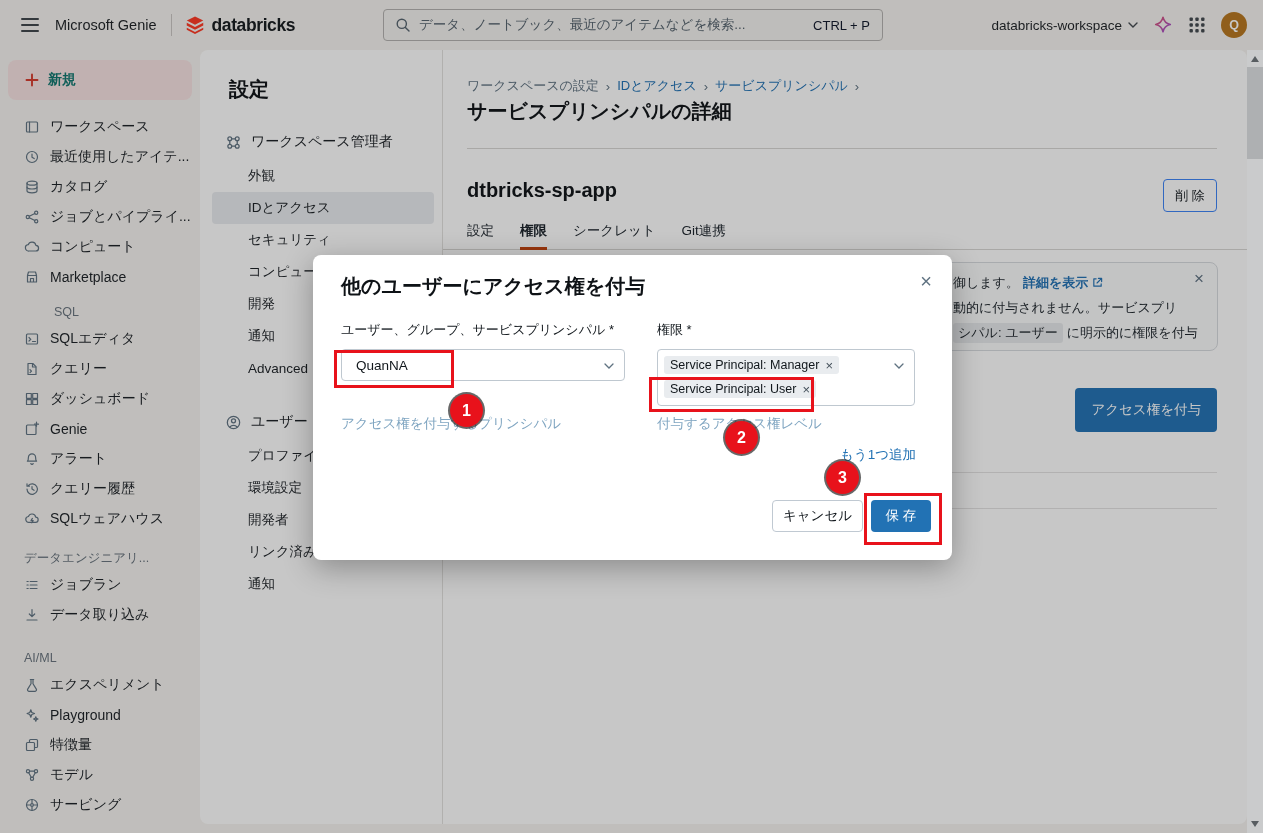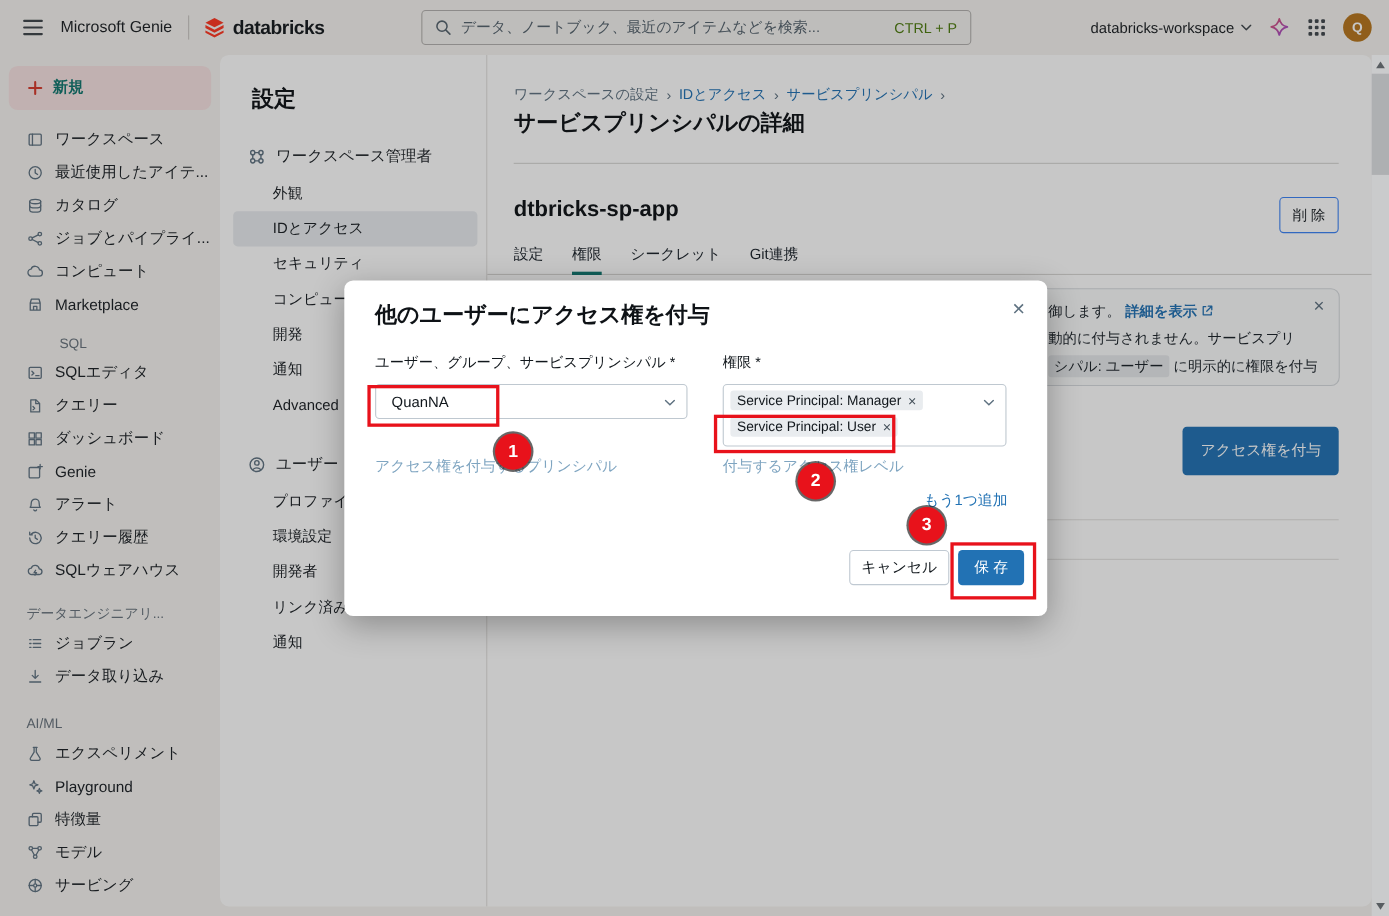--- a/index.html
+++ b/index.html
@@ -10,21 +10,21 @@
   .topbar{position:absolute;left:0;top:0;right:0;height:50px;display:flex;align-items:center;background:#F6F4F1;z-index:2;}
   .hamburger{width:18px;margin-left:21px;display:flex;flex-direction:column;gap:4px;cursor:pointer;}
   .hamburger i{height:2px;background:#3F454A;border-radius:1px;}
   .azure{margin-left:16px;font-size:14.5px;color:#1B1F23;}
   .tb-sep{width:1px;height:22px;background:#C9C6C3;margin:0 12px 0 14px;}
   .db-logo{display:flex;align-items:center;}
   .db-word{margin-left:6px;font-size:17.5px;font-weight:700;letter-spacing:-.4px;color:#15191D;}
   .search{position:absolute;left:383px;top:9px;width:500px;height:32px;border:1px solid #B3B1AF;border-radius:4px;background:#F4F2EF;display:flex;align-items:center;box-sizing:border-box;cursor:text;}
   .search .mag{margin:0 8px 0 11px;display:flex;}
   .search .ph{font-size:13.5px;color:#55636E;flex:1;}
-  .search .short{font-size:13px;color:#4d7c0f;margin-right:12px;}
+  .search .short{font-size:13px;color:#0f172a;margin-right:12px;}
   .tb-right{position:absolute;right:16px;top:0;height:50px;display:flex;align-items:center;gap:15px;}
   .ws{display:flex;align-items:center;gap:6px;font-size:13.5px;color:#1B1F23;cursor:pointer;}
   .avatar{width:26px;height:26px;border-radius:50%;background:#B7761D;color:#fff;font-size:12.5px;font-weight:700;display:flex;align-items:center;justify-content:center;cursor:pointer;}
 
   
   .sidebar{position:absolute;left:0;top:50px;width:200px;bottom:0;z-index:1;}
   .new-btn{height:40px;margin:10px 8px 0 8px;border-radius:8px;background:#F7E3E3;display:flex;align-items:center;gap:8px;padding-left:16px;font-size:14px;font-weight:700;color:#0f766e;cursor:pointer;box-sizing:border-box;}
   .side-list{margin-top:12px;}
   .side-item{height:30px;display:flex;align-items:center;gap:10px;padding-left:24px;font-size:14px;color:#1A1F24;white-space:nowrap;cursor:pointer;}
   .side-label{height:24px;display:flex;align-items:center;padding-left:24px;font-size:12.5px;color:#68737D;}
@@ -48,21 +48,21 @@
   .crumbs{position:absolute;left:24px;top:27px;font-size:13px;display:flex;gap:7px;align-items:center;white-space:nowrap;}
   .crumb{color:#2272B4;cursor:pointer;}
   .crumb.first{color:#5F7281;}
   .crumb-sep{color:#5F7281;}
   .page-title{position:absolute;left:24px;top:48px;margin:0;font-size:20px;font-weight:700;color:#0E1216;}
   .hr1{position:absolute;left:24px;right:30px;top:98px;height:0;border-top:1px solid #D8D6D4;}
   .sp-name{position:absolute;left:24px;top:129px;margin:0;font-size:20px;font-weight:700;color:#0E1216;}
   .del{position:absolute;right:30px;top:129px;width:54px;height:33px;background:#fff;border:1px solid #3b82f6;border-radius:4px;font-size:13px;color:#11171C;cursor:pointer;font-family:inherit;}
   .tabs{position:absolute;left:0;right:0;top:172px;height:28px;border-bottom:1px solid #D8D6D4;padding-left:24px;display:flex;gap:26px;box-sizing:border-box;}
   .tab{font-size:13.5px;color:#1A222A;cursor:pointer;height:28px;box-sizing:border-box;}
-  .tab.active{font-weight:400;border-bottom:3px solid #0f766e;}
+  .tab.active{font-weight:700;border-bottom:3px solid #c2410c;}
   .banner{position:absolute;left:237px;right:29px;top:212px;height:89px;background:#FAFBFC;border:1px solid #D7DBDE;border-radius:8px;box-sizing:border-box;}
   .banner-text{margin:7px 0 0 272px;font-size:13px;color:#1A2228;white-space:nowrap;}
   .b-line{height:25px;display:flex;align-items:center;gap:4px;}
   .b-link{color:#2272B4;font-weight:700;display:inline-flex;align-items:center;gap:4px;cursor:pointer;}
   .b-chip{background:#E7E9EB;border-radius:3px;padding:1px 5px;}
   .b-close{position:absolute;right:13px;top:7px;font-size:17px;color:#5F7281;cursor:pointer;line-height:1;}
   .grant{position:absolute;right:30px;top:338px;height:44px;padding:0 16px;background:#2272B4;border:none;border-radius:4px;color:#fff;font-size:13.5px;cursor:pointer;font-family:inherit;}
   .rowline{position:absolute;left:24px;right:30px;height:0;border-top:1px solid #E4E3E2;}
   .r1{top:422px;} .r2{top:458px;}
 

